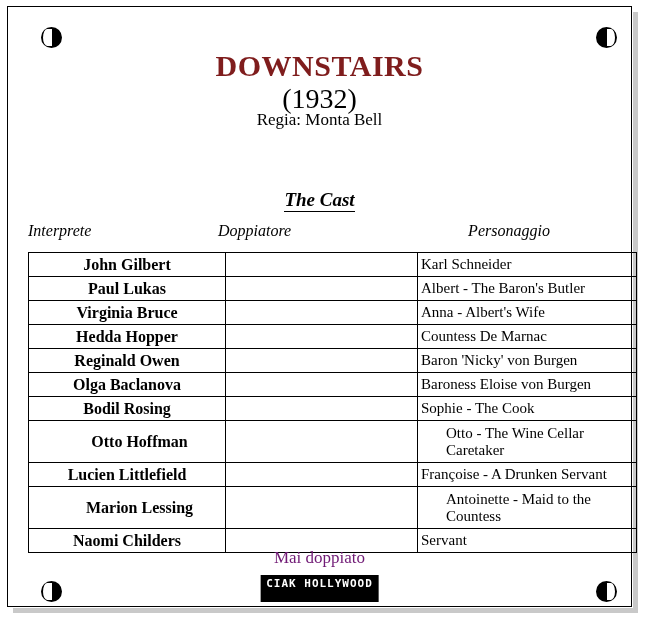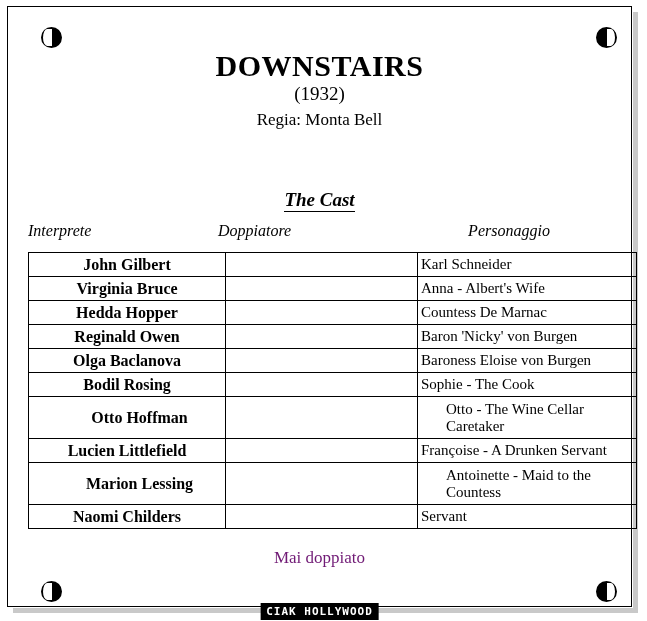--- a/index.html
+++ b/index.html
@@ -104,29 +104,29 @@
 
   .title {
     position: absolute;
     left: 0;
     right: 0;
     top: 42px;
     text-align: center;
     font-size: 30px;
     font-weight: bold;
     letter-spacing: 0.5px;
-    color: #000000;
+    color: #7f1d1d;
   }
   .year {
     position: absolute;
     left: 0;
     right: 0;
     top: 76px;
     text-align: center;
-    font-size: 19px;
+    font-size: 28px;
     color: #000000;
   }
   .director {
     position: absolute;
     left: 0;
     right: 0;
     top: 103px;
     text-align: center;
     font-size: 17px;
     color: #000000;
@@ -203,29 +203,29 @@
     right: 0;
     top: 541px;
     text-align: center;
     font-size: 17px;
     color: #701a75;
   }
 
   .logo {
     position: absolute;
     left: 50%;
-    top: 596px;
+    top: 568px;
     transform: translateX(-50%);
     font-family: "DejaVu Sans Mono", monospace;
     font-size: 11px;
     font-weight: bold;
     letter-spacing: 1px;
     color: #ffffff;
     background: #000000;
-    padding: 2px 6px 2px 6px;
+    padding: 2px 6px 12px 6px;
     white-space: nowrap;
   }
 </style>
 </head>
 <body>
 
 <div class="page">
   <div class="shadow-right"></div>
   <div class="shadow-bottom"></div>
 
@@ -251,20 +251,25 @@
     </div>
 
     <table class="cast">
       <tbody>
         <tr class="r-single">
           <td class="c-interprete">John Gilbert</td>
           <td class="c-doppiatore"></td>
           <td class="c-personaggio">Karl Schneider</td>
         </tr>
         <tr class="r-single">
+          <td class="c-interprete">Paul Lukas</td>
+          <td class="c-doppiatore"></td>
+          <td class="c-personaggio">Albert - The Baron's Butler</td>
+        </tr>
+        <tr class="r-single">
           <td class="c-interprete">Virginia Bruce</td>
           <td class="c-doppiatore"></td>
           <td class="c-personaggio">Anna - Albert's Wife</td>
         </tr>
         <tr class="r-single">
           <td class="c-interprete">Hedda Hopper</td>
           <td class="c-doppiatore"></td>
           <td class="c-personaggio">Countess De Marnac</td>
         </tr>
         <tr class="r-single">

